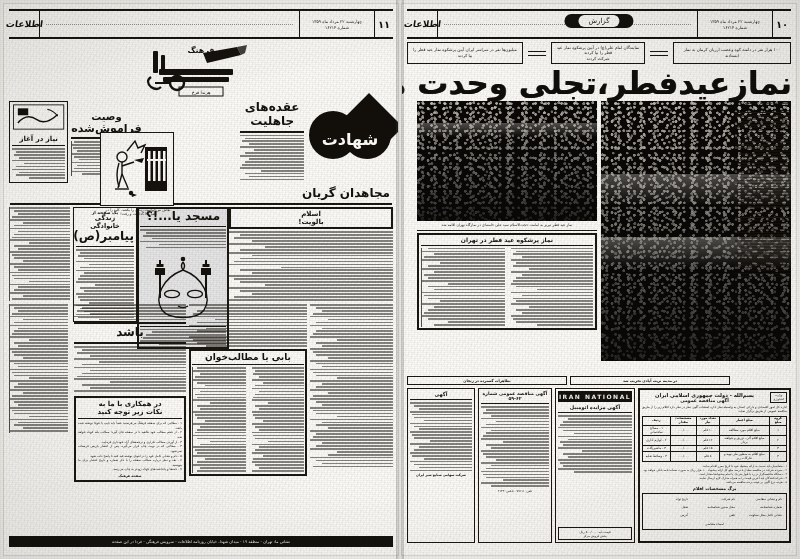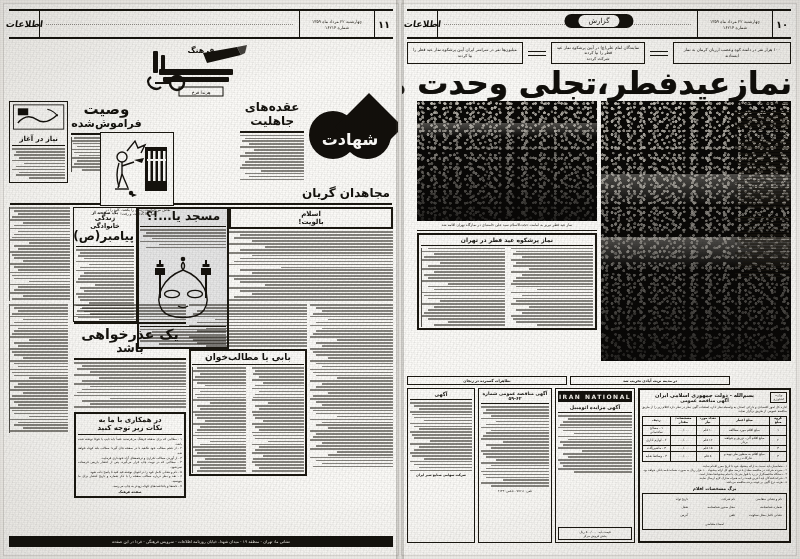--- a/index.html
+++ b/index.html
@@ -552,21 +552,21 @@
             <div class="ln s5"></div>
             <div class="ln s2"></div>
             <div class="ln s1"></div>
           <div class="ln s3"></div>
             <div class="ln s2"></div>
             <div class="ln s6"></div>
         </div>
       </div>
 
       <div style="width:76px;order:3">
-        <div class="hd" style="font-size:15px;">وصیت</div>
+        <div class="hd" style="font-size:10px;margin-top:10px">وصیت</div>
         <div class="hd" style="font-size:11px">فراموش‌شده</div>
         <div class="hr2"></div>
         <div style="display:flex;gap:3px">
           <div class="txt fine" style="flex:1">
             <div class="ln s1"></div>
               <div class="ln s3"></div>
               <div class="ln s2"></div>
               <div class="ln s4"></div>
             <div class="ln s1"></div>
               <div class="ln s5"></div>
@@ -865,21 +865,20 @@
       <div style="width:112px;order:2">
         <div class="txt fine" style="margin-bottom:2px">
           <div class="ln s1"></div>
             <div class="ln s2"></div>
             <div class="ln s4"></div>
             <div class="ln s3"></div>
           <div class="ln s1"></div>
             <div class="ln s5"></div>
         </div>
         <div class="hr2"></div>
-        <div class="hd" style="font-size:14px">یک عذرخواهی</div>
         <div class="hd" style="font-size:12px">باشد</div>
         <div class="hr2"></div>
         <div class="txt fine">
           <div class="ln s1"></div>
             <div class="ln s2"></div>
             <div class="ln s4"></div>
             <div class="ln s3"></div>
           <div class="ln s1"></div>
             <div class="ln s5"></div>
             <div class="ln s2"></div>

